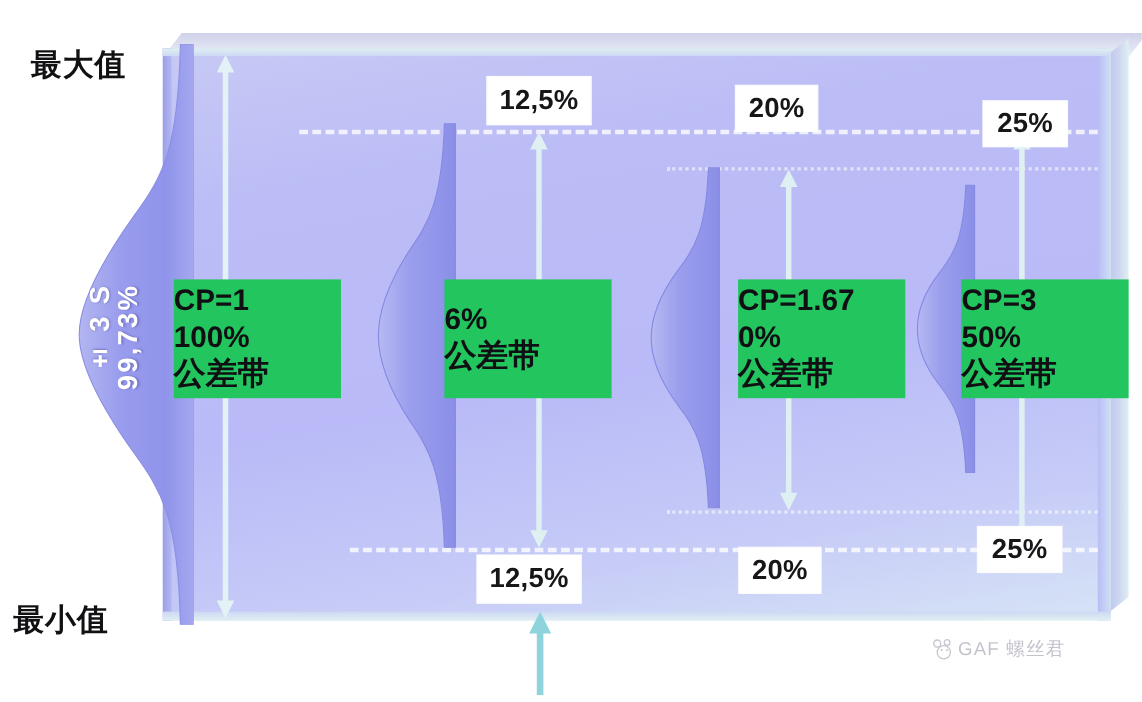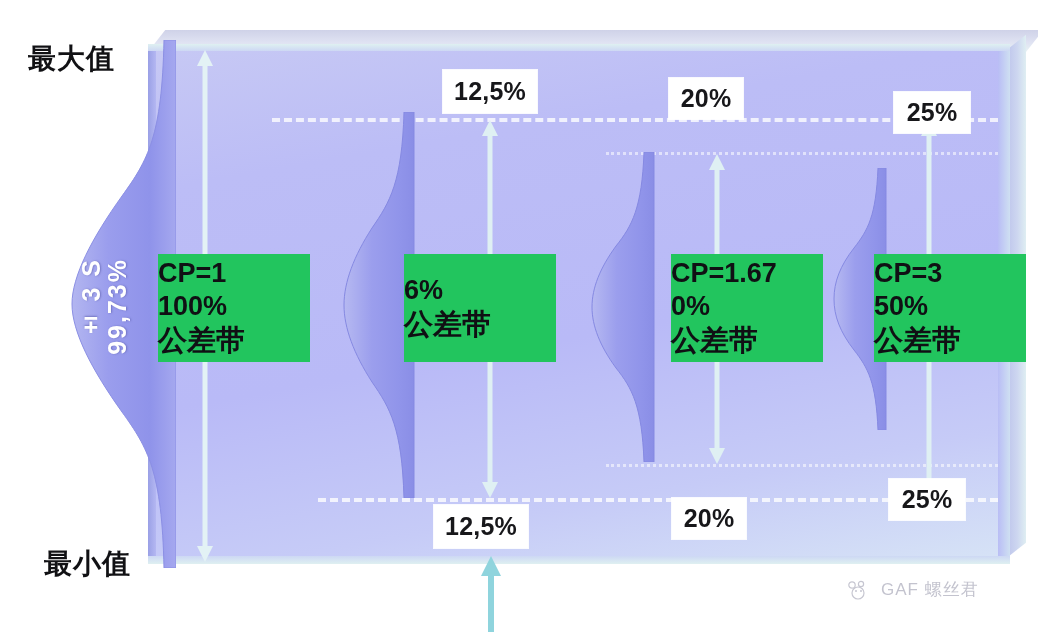--- a/index.html
+++ b/index.html
@@ -88,21 +88,21 @@
     color:#ffffff;font-weight:bold;font-size:25px;
     writing-mode:vertical-rl;
     transform:rotate(180deg);
     letter-spacing:2px;
     text-shadow:0 1px 2px rgba(80,80,160,.55);
     white-space:nowrap;
   }
 
   
   .wm{
-    position:absolute;display:flex;align-items:center;gap:10px;
+    position:absolute;display:flex;align-items:center;
     color:#b9b9c6;font-size:17px;letter-spacing:1px;opacity:.85;
     white-space:nowrap;
   }
 </style>
 </head>
 <body>
 
 <div id="stage">
 
   <div class="slab-top"></div>
@@ -201,21 +201,21 @@
     <polygon points="9,0 17,16 1,16" fill="#dff0f3"></polygon>
     <polygon points="9,378 17,362 1,362" fill="#dff0f3"></polygon>
   </svg>
 
   <svg class="arrow" style="left:481px;top:556px;" width="20" height="76" viewBox="0 0 20 76">
     <line x1="10" y1="76" x2="10" y2="14" stroke="#8fd4dd" stroke-width="6"></line>
     <polygon points="10,0 20,20 0,20" fill="#8fd4dd"></polygon>
   </svg>
 
   <div class="axislab" style="left:28px;top:40px;">最大值</div>
-  <div class="axislab" style="left:44px;top:545px;">最小值</div>
+  <div class="axislab" style="left:12px;top:545px;">最小值</div>
 
   <div class="vtext" style="left:77px;top:258px;">± 3 S</div>
   <div class="vtext" style="left:103px;top:258px;">99,73%</div>
 
   <div class="pct" style="left:443px;top:70px;width:94px;height:43px;">12,5%</div>
   <div class="pct" style="left:669px;top:78px;width:74px;height:41px;">20%</div>
   <div class="pct" style="left:894px;top:92px;width:76px;height:41px;">25%</div>
 
   <div class="pct" style="left:434px;top:505px;width:94px;height:43px;">12,5%</div>
   <div class="pct" style="left:672px;top:498px;width:74px;height:41px;">20%</div>

